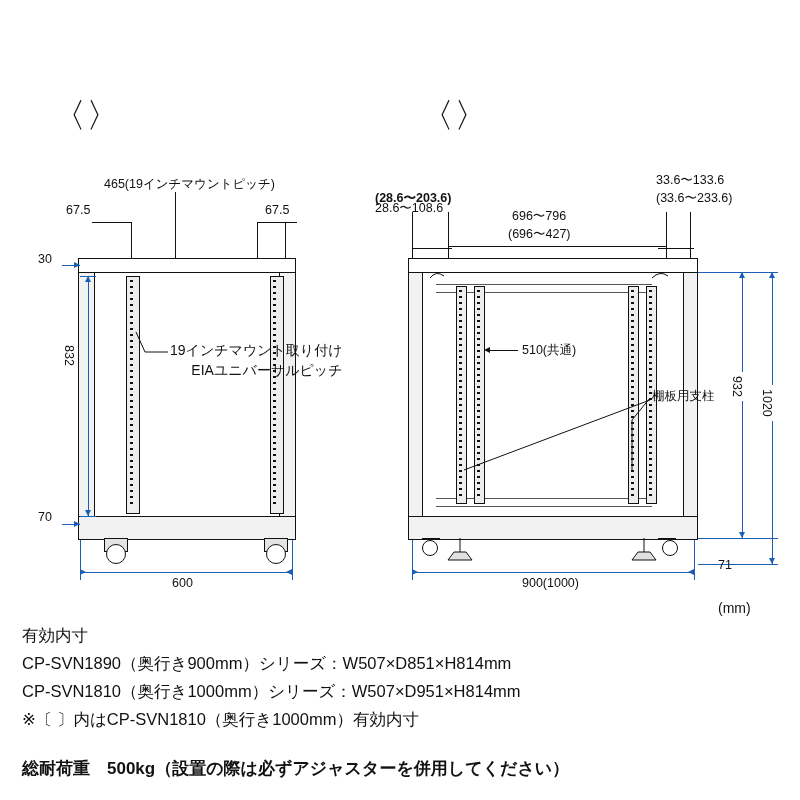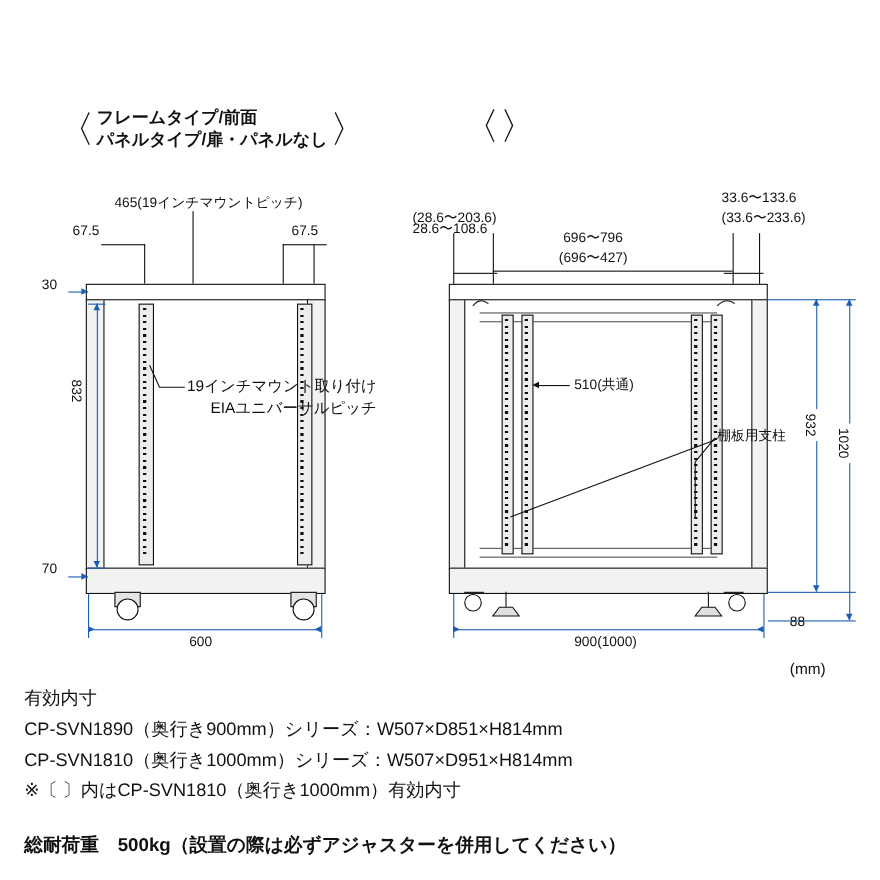--- a/index.html
+++ b/index.html
@@ -67,24 +67,20 @@
 
   svg{position:absolute;overflow:visible;}
 </style>
 </head>
 <body>
 
 <div class="page">
 
   <div class="head" style="left:52px;top:98px;">
     <span class="brk">〈</span>
-    <span class="head-lines">
-      <span>フレームタイプ/前面</span>
-      <span>パネルタイプ/扉・パネルなし</span>
-    </span>
     <span class="brk">〉</span>
   </div>
 
   <div class="head" style="left:420px;top:98px;">
     <span class="brk">〈</span>
     <span class="brk">〉</span>
   </div>
 
   <div class="abs" style="left:0;top:0;width:400px;height:620px;">
 
@@ -146,21 +142,21 @@
     </svg>
     <div class="abs" style="left:170px;top:340px;font-size:14px;line-height:1.45;">
       <div>19インチマウント取り付け</div>
       <div>EIAユニバーサルピッチ</div>
     </div>
   </div>
 
   <div class="abs" style="left:400px;top:0;width:400px;height:620px;">
 
     <div class="dim abs" style="left:-25px;top:172px;margin-top:28px;">28.6〜108.6</div>
-    <div class="dim abs" style="left:-25px;top:190px;">(28.6〜203.6)</div>
+    <div class="dim abs" style="left:-25px;top:190px;font-weight:bold;">(28.6〜203.6)</div>
 
     <div class="dim abs" style="left:256px;top:172px;">33.6〜133.6</div>
     <div class="dim abs" style="left:256px;top:190px;">(33.6〜233.6)</div>
 
     <div class="dim abs" style="left:112px;top:208px;">696〜796</div>
     <div class="dim abs" style="left:108px;top:226px;">(696〜427)</div>
 
     <div class="ln vl" style="left:12px;top:212px;height:48px;"></div>
     <div class="ln vl" style="left:48px;top:212px;height:48px;"></div>
     <div class="ln vl" style="left:290px;top:212px;height:48px;"></div>
@@ -224,21 +220,21 @@
 
     <div class="ln vl blue" style="left:372px;top:272px;height:292px;"></div>
     <div class="arw u" style="left:369px;top:272px;"></div>
     <div class="arw d" style="left:369px;top:558px;"></div>
     <div class="vert-text" style="left:360px;top:385px;background:#fff;padding:4px 0;">1020</div>
 
     <div class="ln hl blue" style="left:298px;top:272px;width:80px;"></div>
     <div class="ln hl blue" style="left:298px;top:538px;width:80px;"></div>
     <div class="ln hl blue" style="left:298px;top:564px;width:80px;"></div>
 
-    <div class="dim abs" style="left:318px;top:558px;">88</div>
+    <div class="dim abs" style="left:318px;top:558px;">71</div>
 
     <div class="ln vl blue" style="left:12px;top:540px;height:40px;"></div>
     <div class="ln vl blue" style="left:294px;top:540px;height:40px;"></div>
     <div class="ln hl blue" style="left:12px;top:572px;width:282px;"></div>
     <div class="arw r" style="left:12px;top:569px;"></div>
     <div class="arw l" style="left:288px;top:569px;"></div>
     <div class="dim abs" style="left:118px;top:576px;background:#fff;padding:0 4px;">900(1000)</div>
 
     <div class="dim abs" style="left:318px;top:600px;font-size:14px;">(mm)</div>
   </div>

